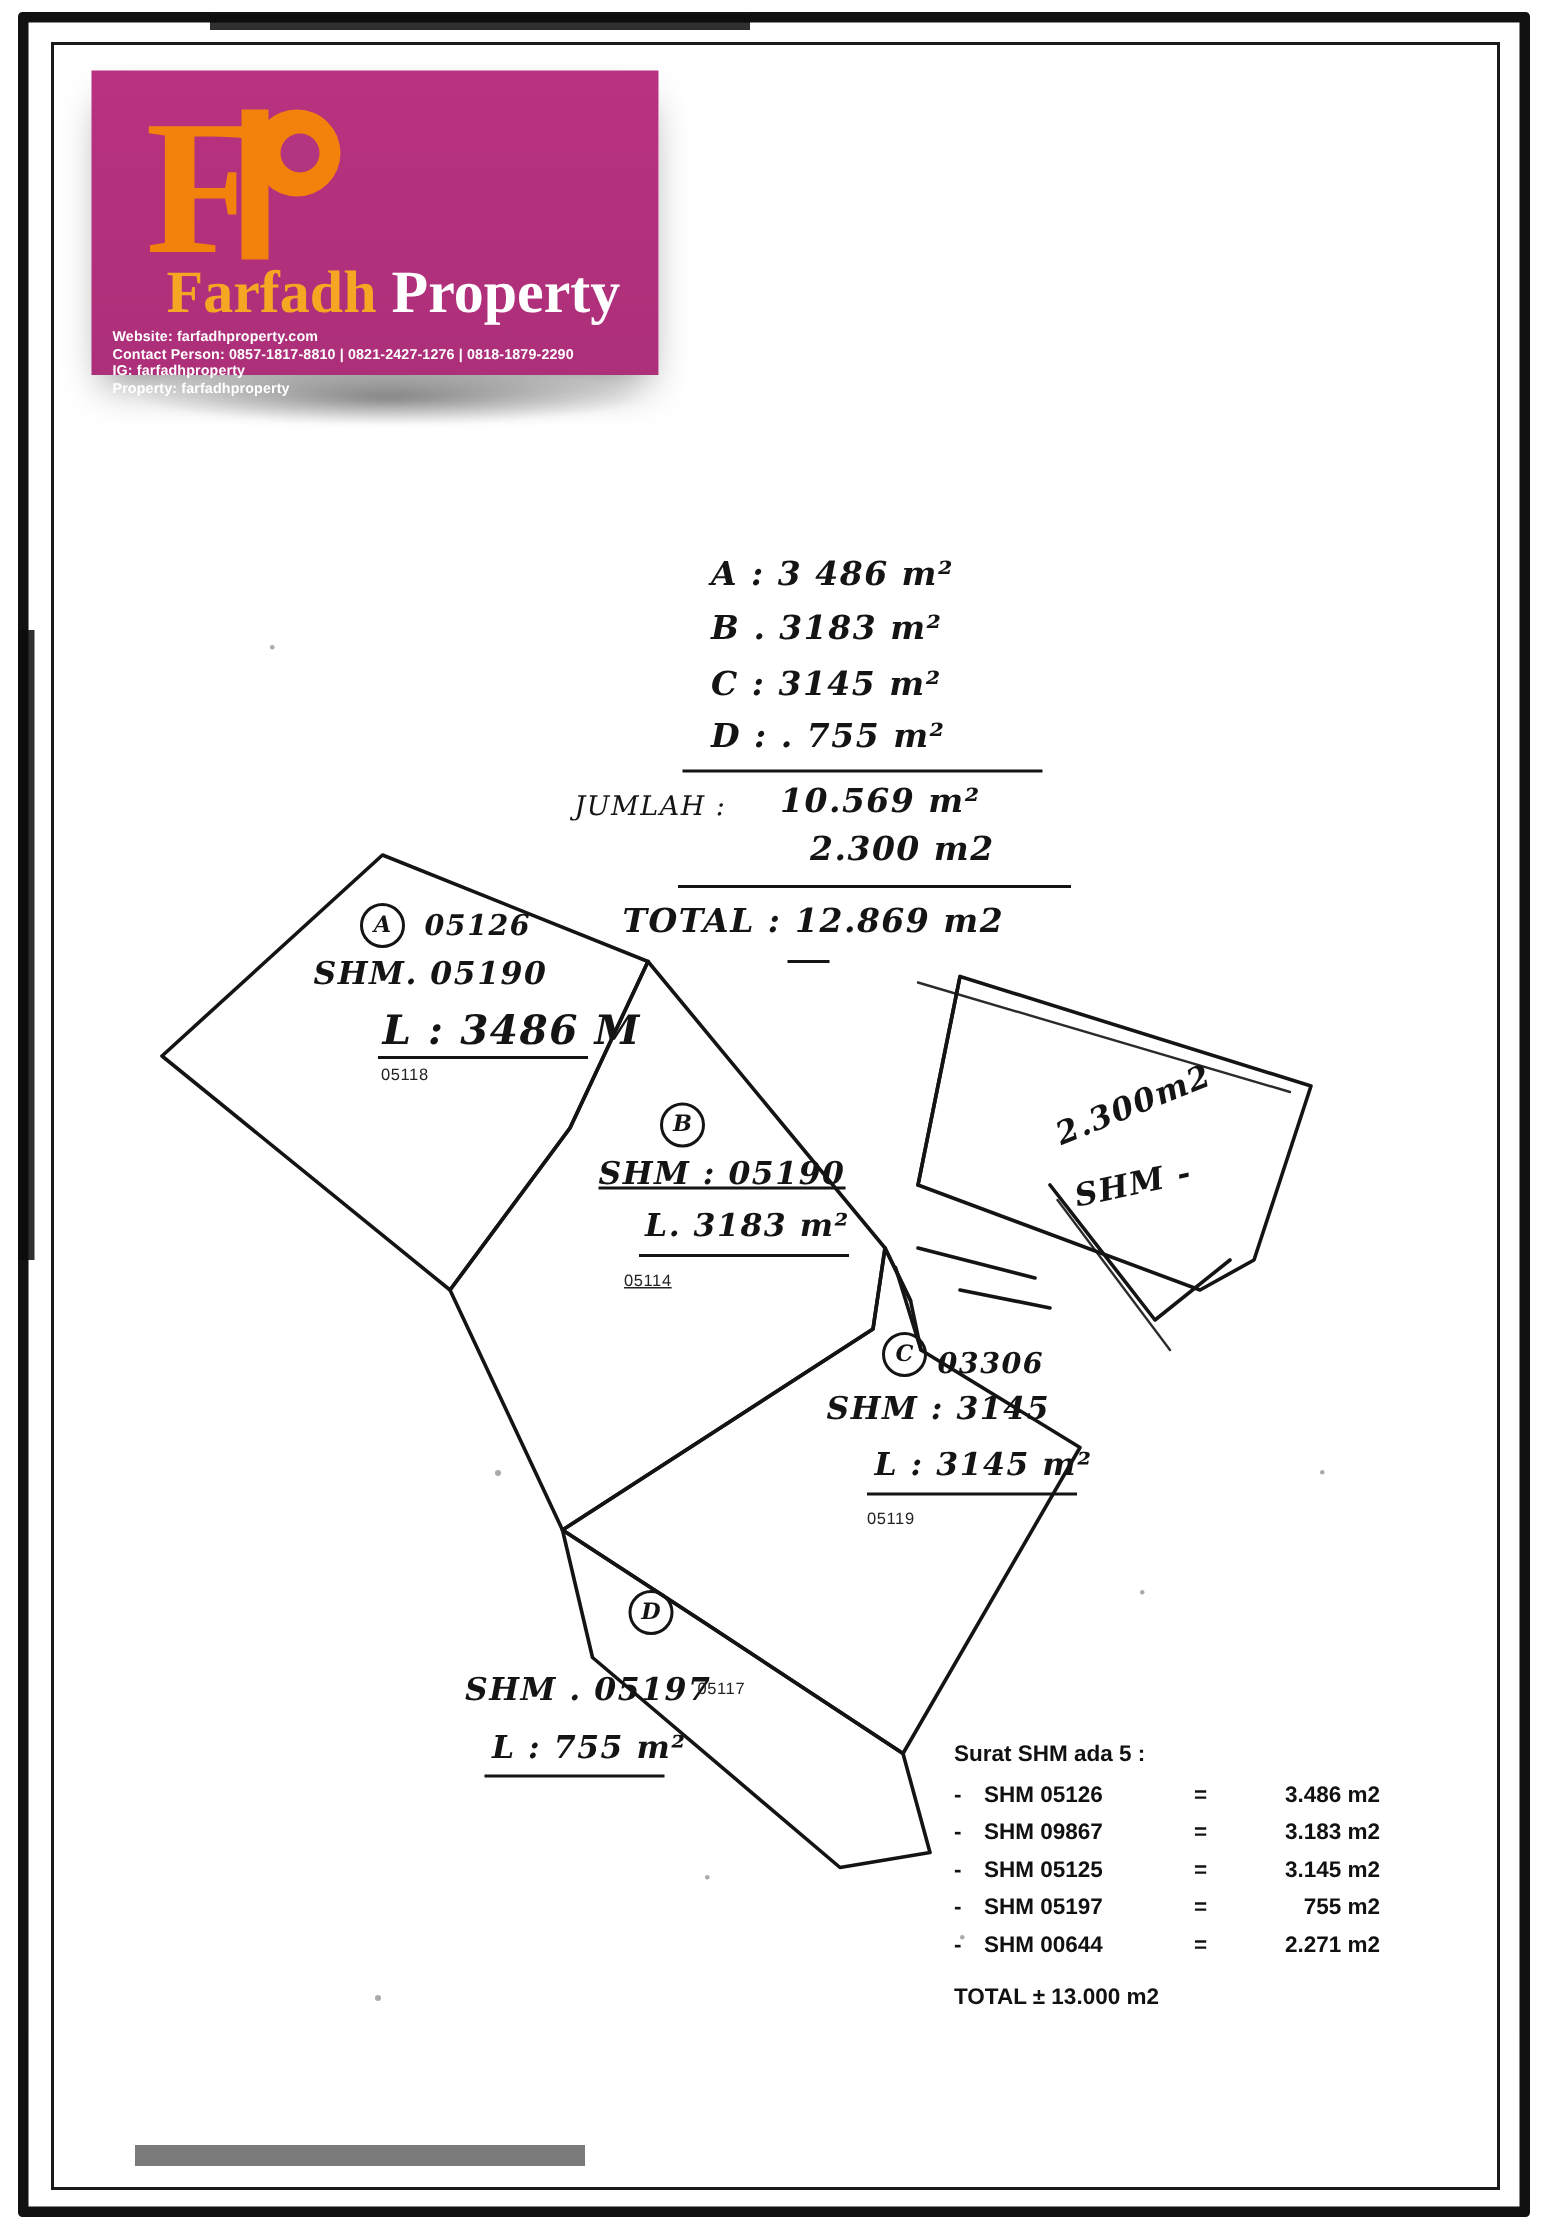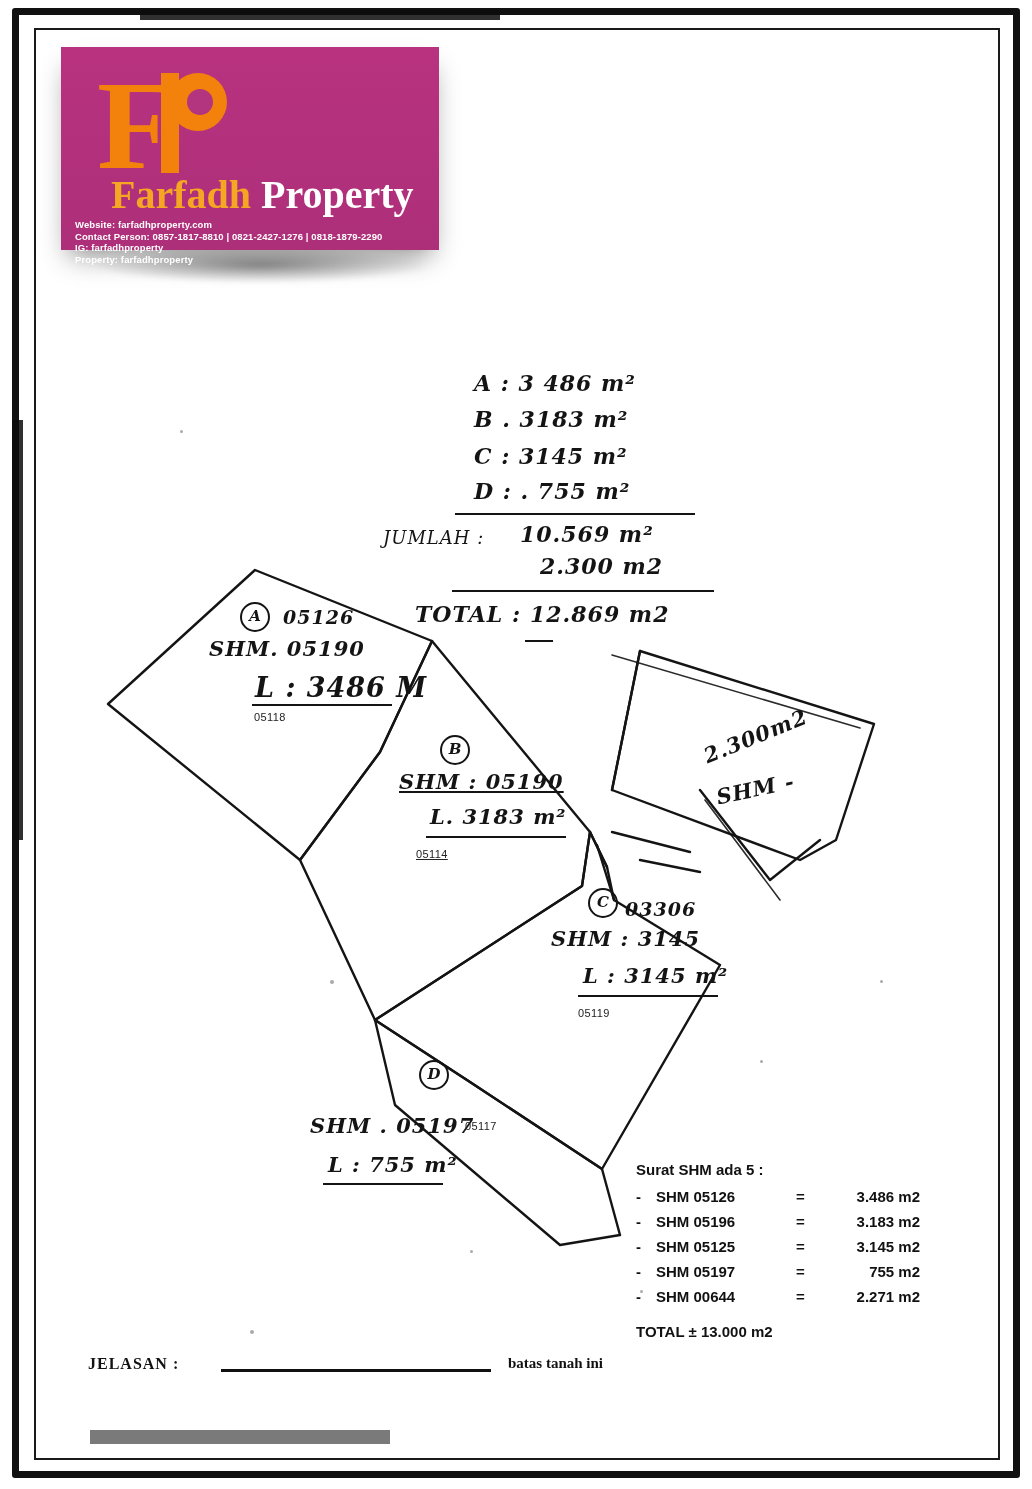--- a/index.html
+++ b/index.html
@@ -357,21 +357,21 @@
     <div id="legend-title">Surat SHM ada 5 :</div>
 
     <div class="legend-row">
       <span class="dash">-</span>
       <span class="name">SHM 05126</span>
       <span class="eq">=</span>
       <span class="val">3.486 m2</span>
     </div>
     <div class="legend-row">
       <span class="dash">-</span>
-      <span class="name">SHM 05196</span>
+      <span class="name">SHM 09867</span>
       <span class="eq">=</span>
       <span class="val">3.183 m2</span>
     </div>
     <div class="legend-row">
       <span class="dash">-</span>
       <span class="name">SHM 05125</span>
       <span class="eq">=</span>
       <span class="val">3.145 m2</span>
     </div>
     <div class="legend-row">
@@ -383,25 +383,20 @@
     <div class="legend-row">
       <span class="dash">-</span>
       <span class="name">SHM 00644</span>
       <span class="eq">=</span>
       <span class="val">2.271 m2</span>
     </div>
 
     <div id="legend-total">TOTAL ± 13.000 m2</div>
   </div>
 
-  <div id="footer">
-    <div id="footer-label">JELASAN :</div>
-    <div id="footer-rule"></div>
-    <div id="footer-note">batas tanah ini</div>
-  </div>
 
   <div class="speck" style="left:180px;top:430px;width:3px;height:3px;"></div>
   <div class="speck" style="left:330px;top:980px;width:4px;height:4px;"></div>
   <div class="speck" style="left:640px;top:1290px;width:3px;height:3px;"></div>
   <div class="speck" style="left:760px;top:1060px;width:3px;height:3px;"></div>
   <div class="speck" style="left:470px;top:1250px;width:3px;height:3px;"></div>
   <div class="speck" style="left:250px;top:1330px;width:4px;height:4px;"></div>
   <div class="speck" style="left:880px;top:980px;width:3px;height:3px;"></div>
 
 </div>

